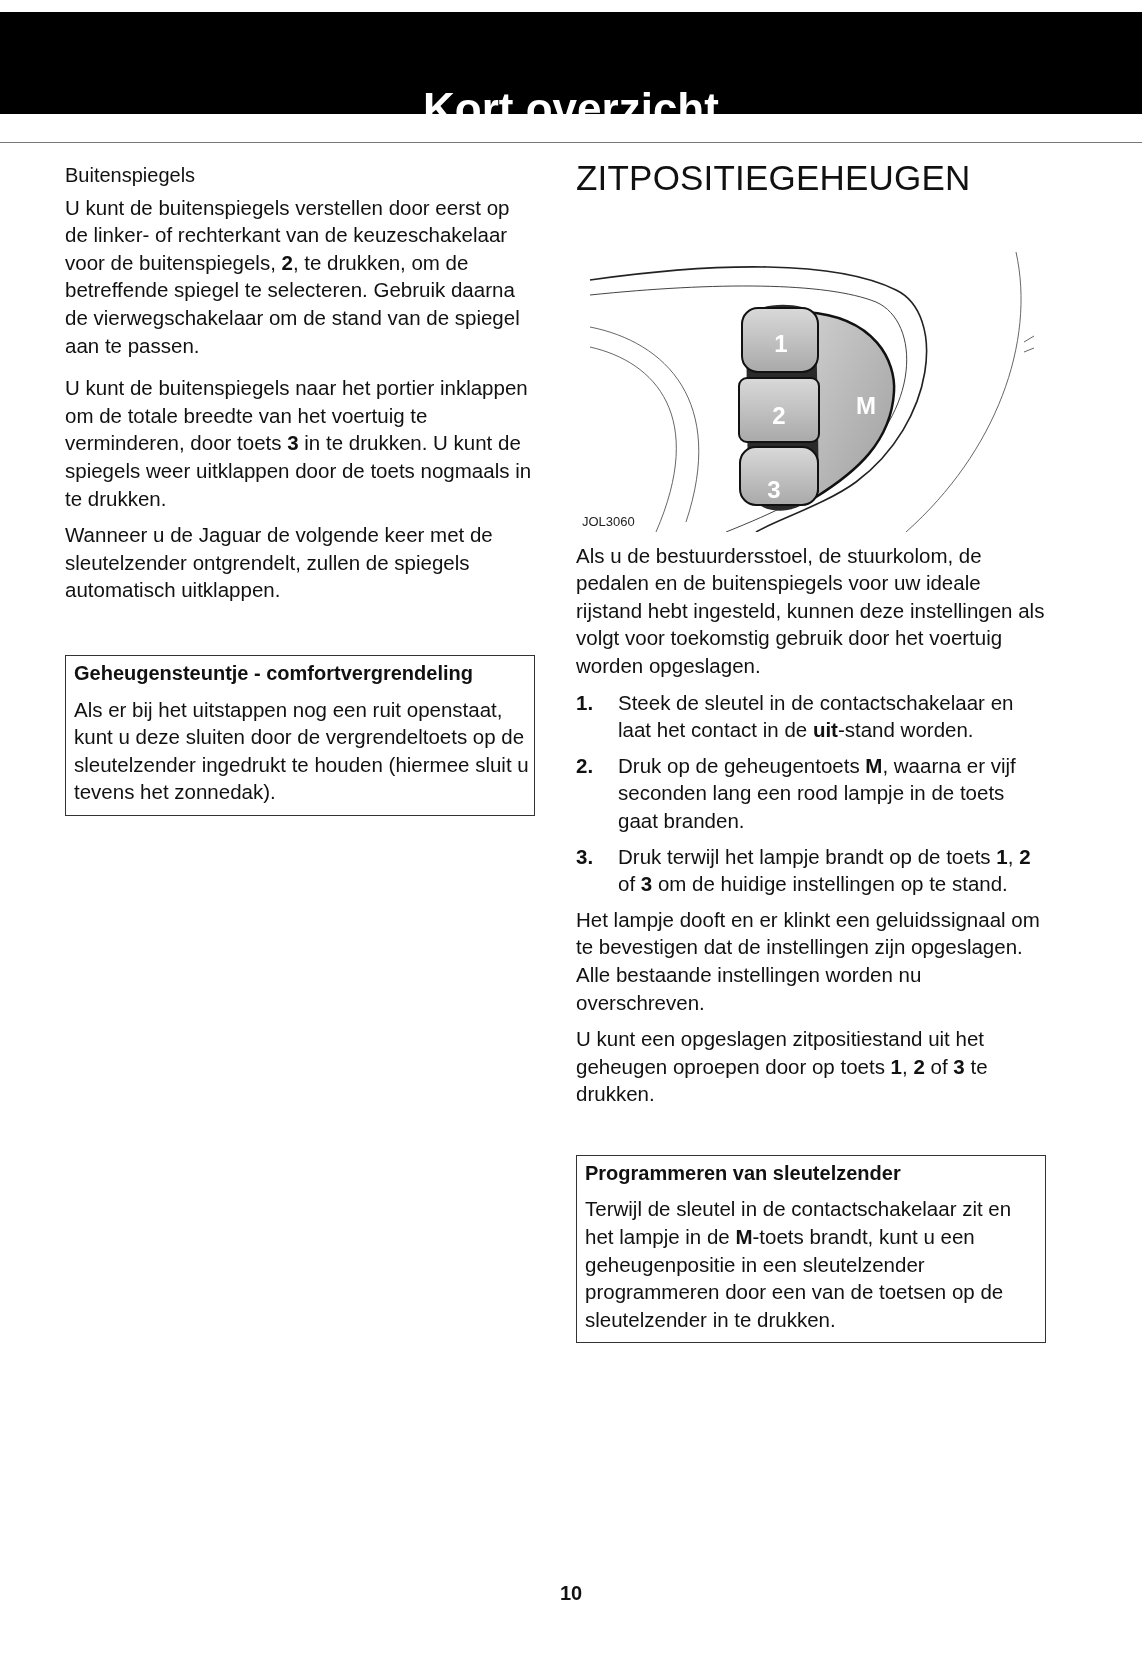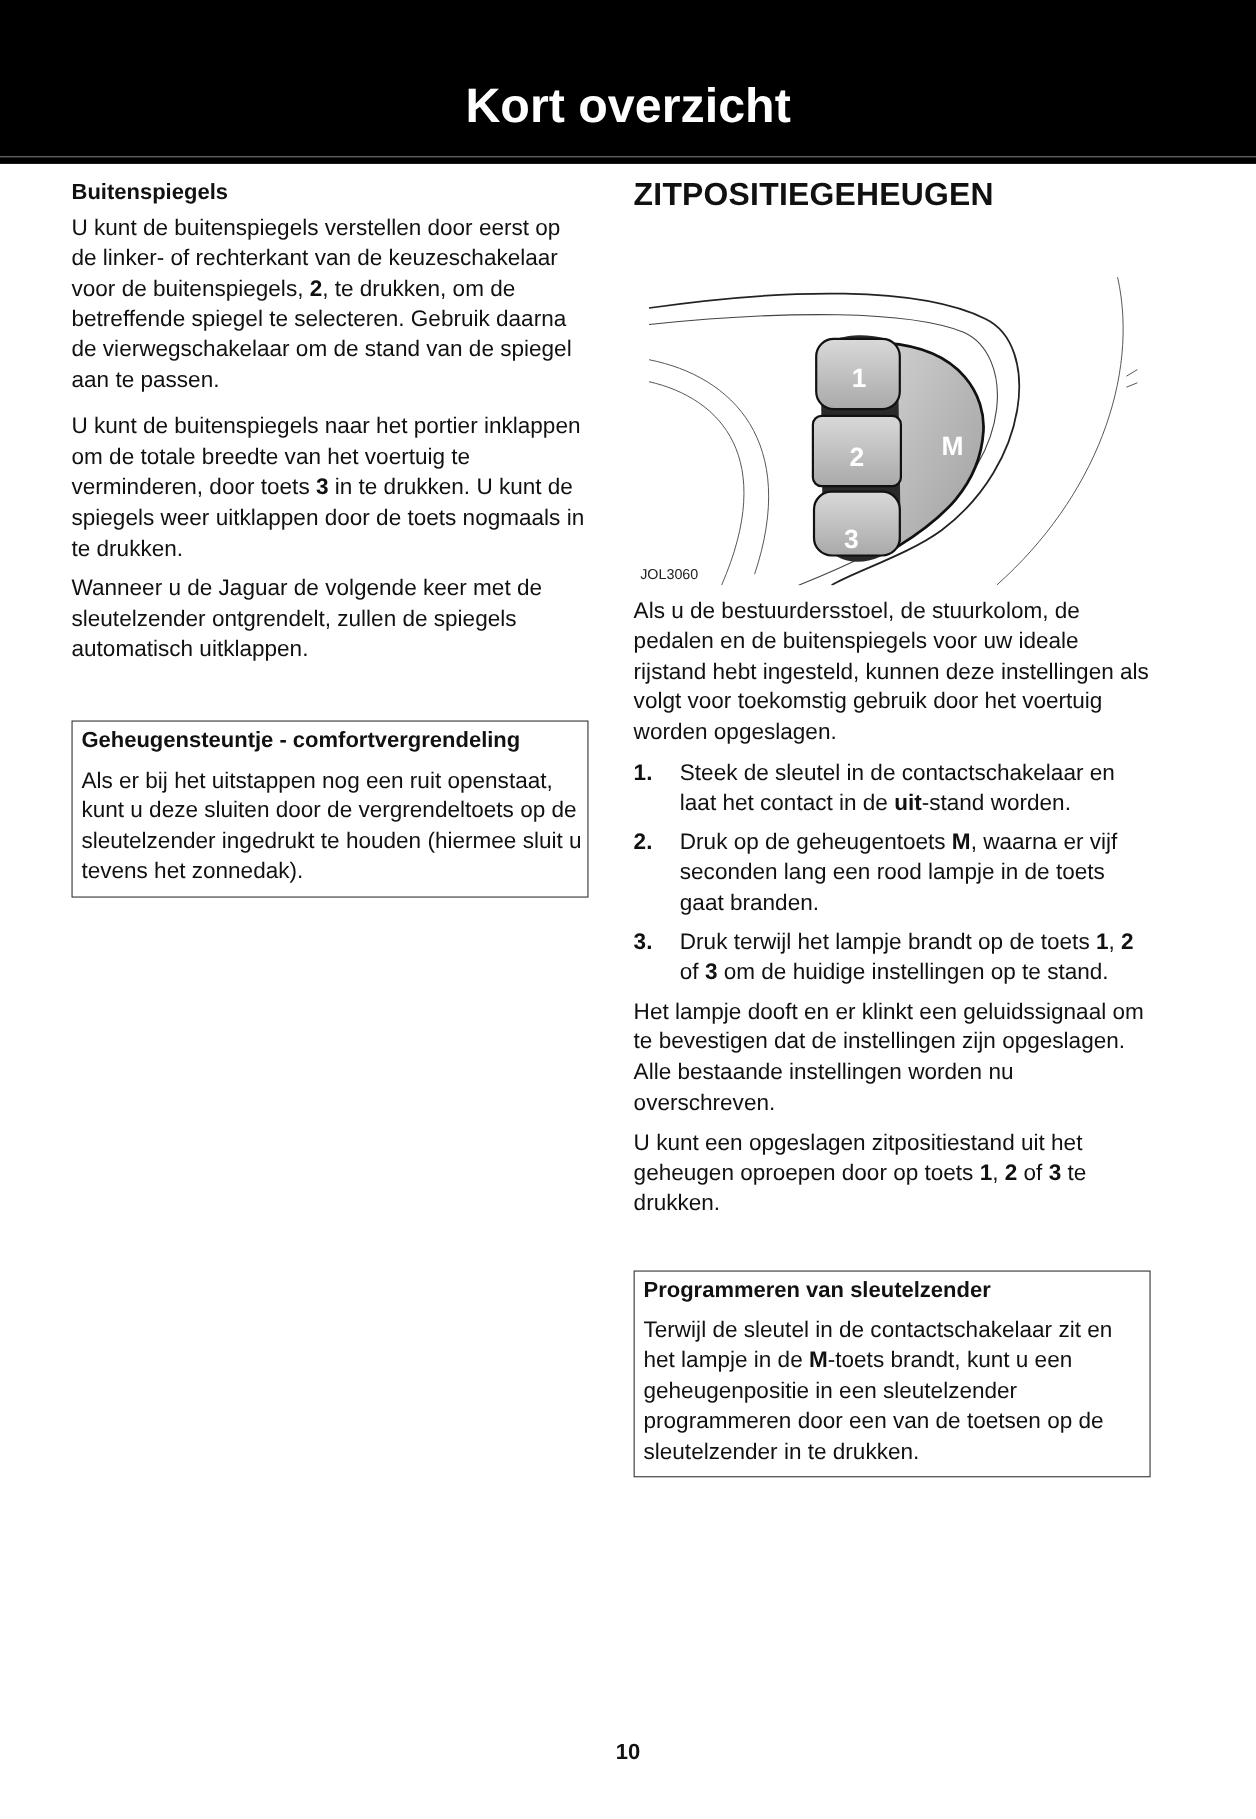--- a/index.html
+++ b/index.html
@@ -1,34 +1,34 @@
 <!DOCTYPE html>
 <html><head>
   <meta charset="utf-8">
   <style>
     html, body { margin:0; padding:0; background:#ffffff; }
     body { width:1142px; height:1654px; position:relative; overflow:hidden;
            font-family:"Liberation Sans", sans-serif; color:#111; }
-    .header { position:absolute; left:0; top:0; width:1142px; height:149px; background:#000; }
+    .header { position:absolute; left:0; top:12px; width:1142px; height:102px; background:#000; }
     .header-title { position:absolute; left:0; right:0; top:72px; text-align:center;
                     color:#fff; font-weight:bold; font-size:44px; letter-spacing:0px; }
     .header-rule { position:absolute; left:0; top:142px; width:1142px; height:1px; background:#777; }
 
     .col { position:absolute; font-size:20.5px; line-height:27.6px; }
     .col-left { left:65px; top:162px; width:470px; }
     .col-right { left:576px; top:162px; width:470px; }
 
-    .h-sub { font-weight:bold; font-size:20px; margin:0 0 4px 0; }
+    .h-sub { font-weight:normal; font-size:20px; margin:0 0 4px 0; }
     p { margin:0 0 9px 0; }
     b { font-weight:bold; }
 
     .note-box { border:1.5px solid #333; padding:4px 4px 9px 8px; }
     .note-title { font-weight:bold; font-size:20px; margin:0 0 8px 0; }
 
-    .section-title { font-weight:bold; font-size:29px; margin:2px 0 0 0; letter-spacing:0.2px; }
+    .section-title { font-weight:normal; font-size:35px; margin:2px 0 0 0; letter-spacing:0.2px; }
 
     .figure { position:relative; width:470px; height:330px; margin-top:10px; }
     .figure svg { position:absolute; left:0; top:0; }
     .fig-caption { position:absolute; left:6px; top:306px; font-size:13px; color:#222; }
 
     ol.steps { list-style:none; margin:0 0 8px 0; padding:0; }
     ol.steps li { position:relative; padding-left:42px; margin:0 0 8px 0; }
     ol.steps .num { position:absolute; left:0; top:0; font-weight:bold; }
 
     .page-number { position:absolute; left:0; right:0; top:1582px; text-align:center;

